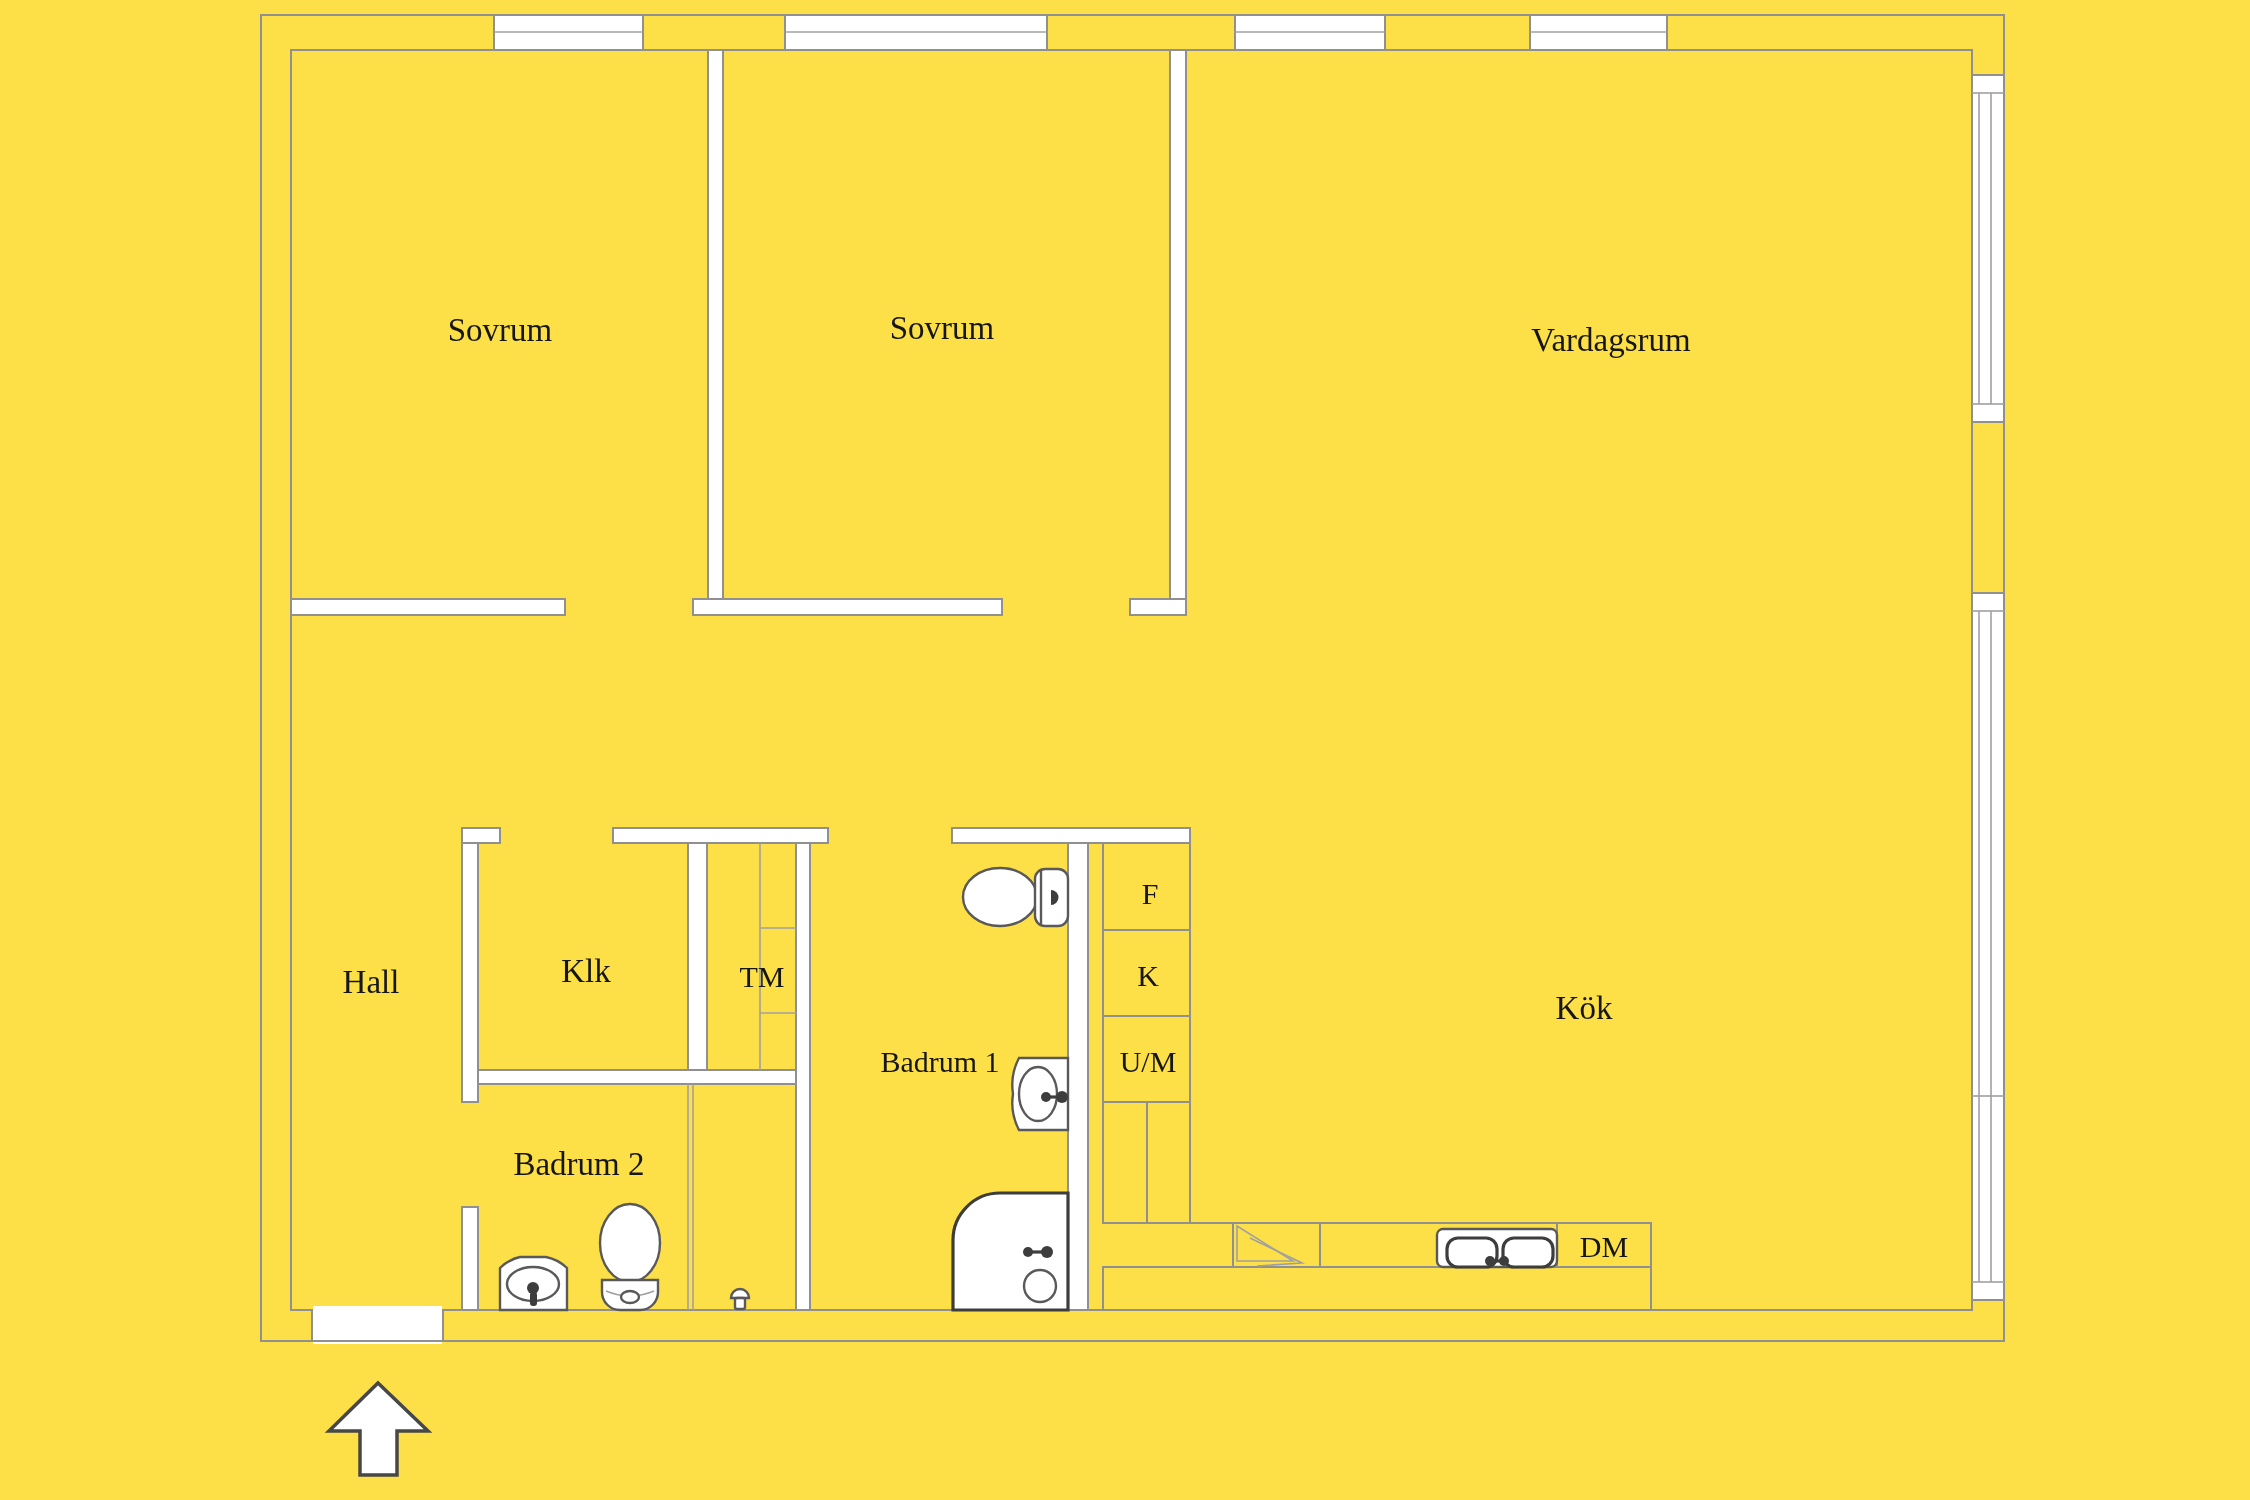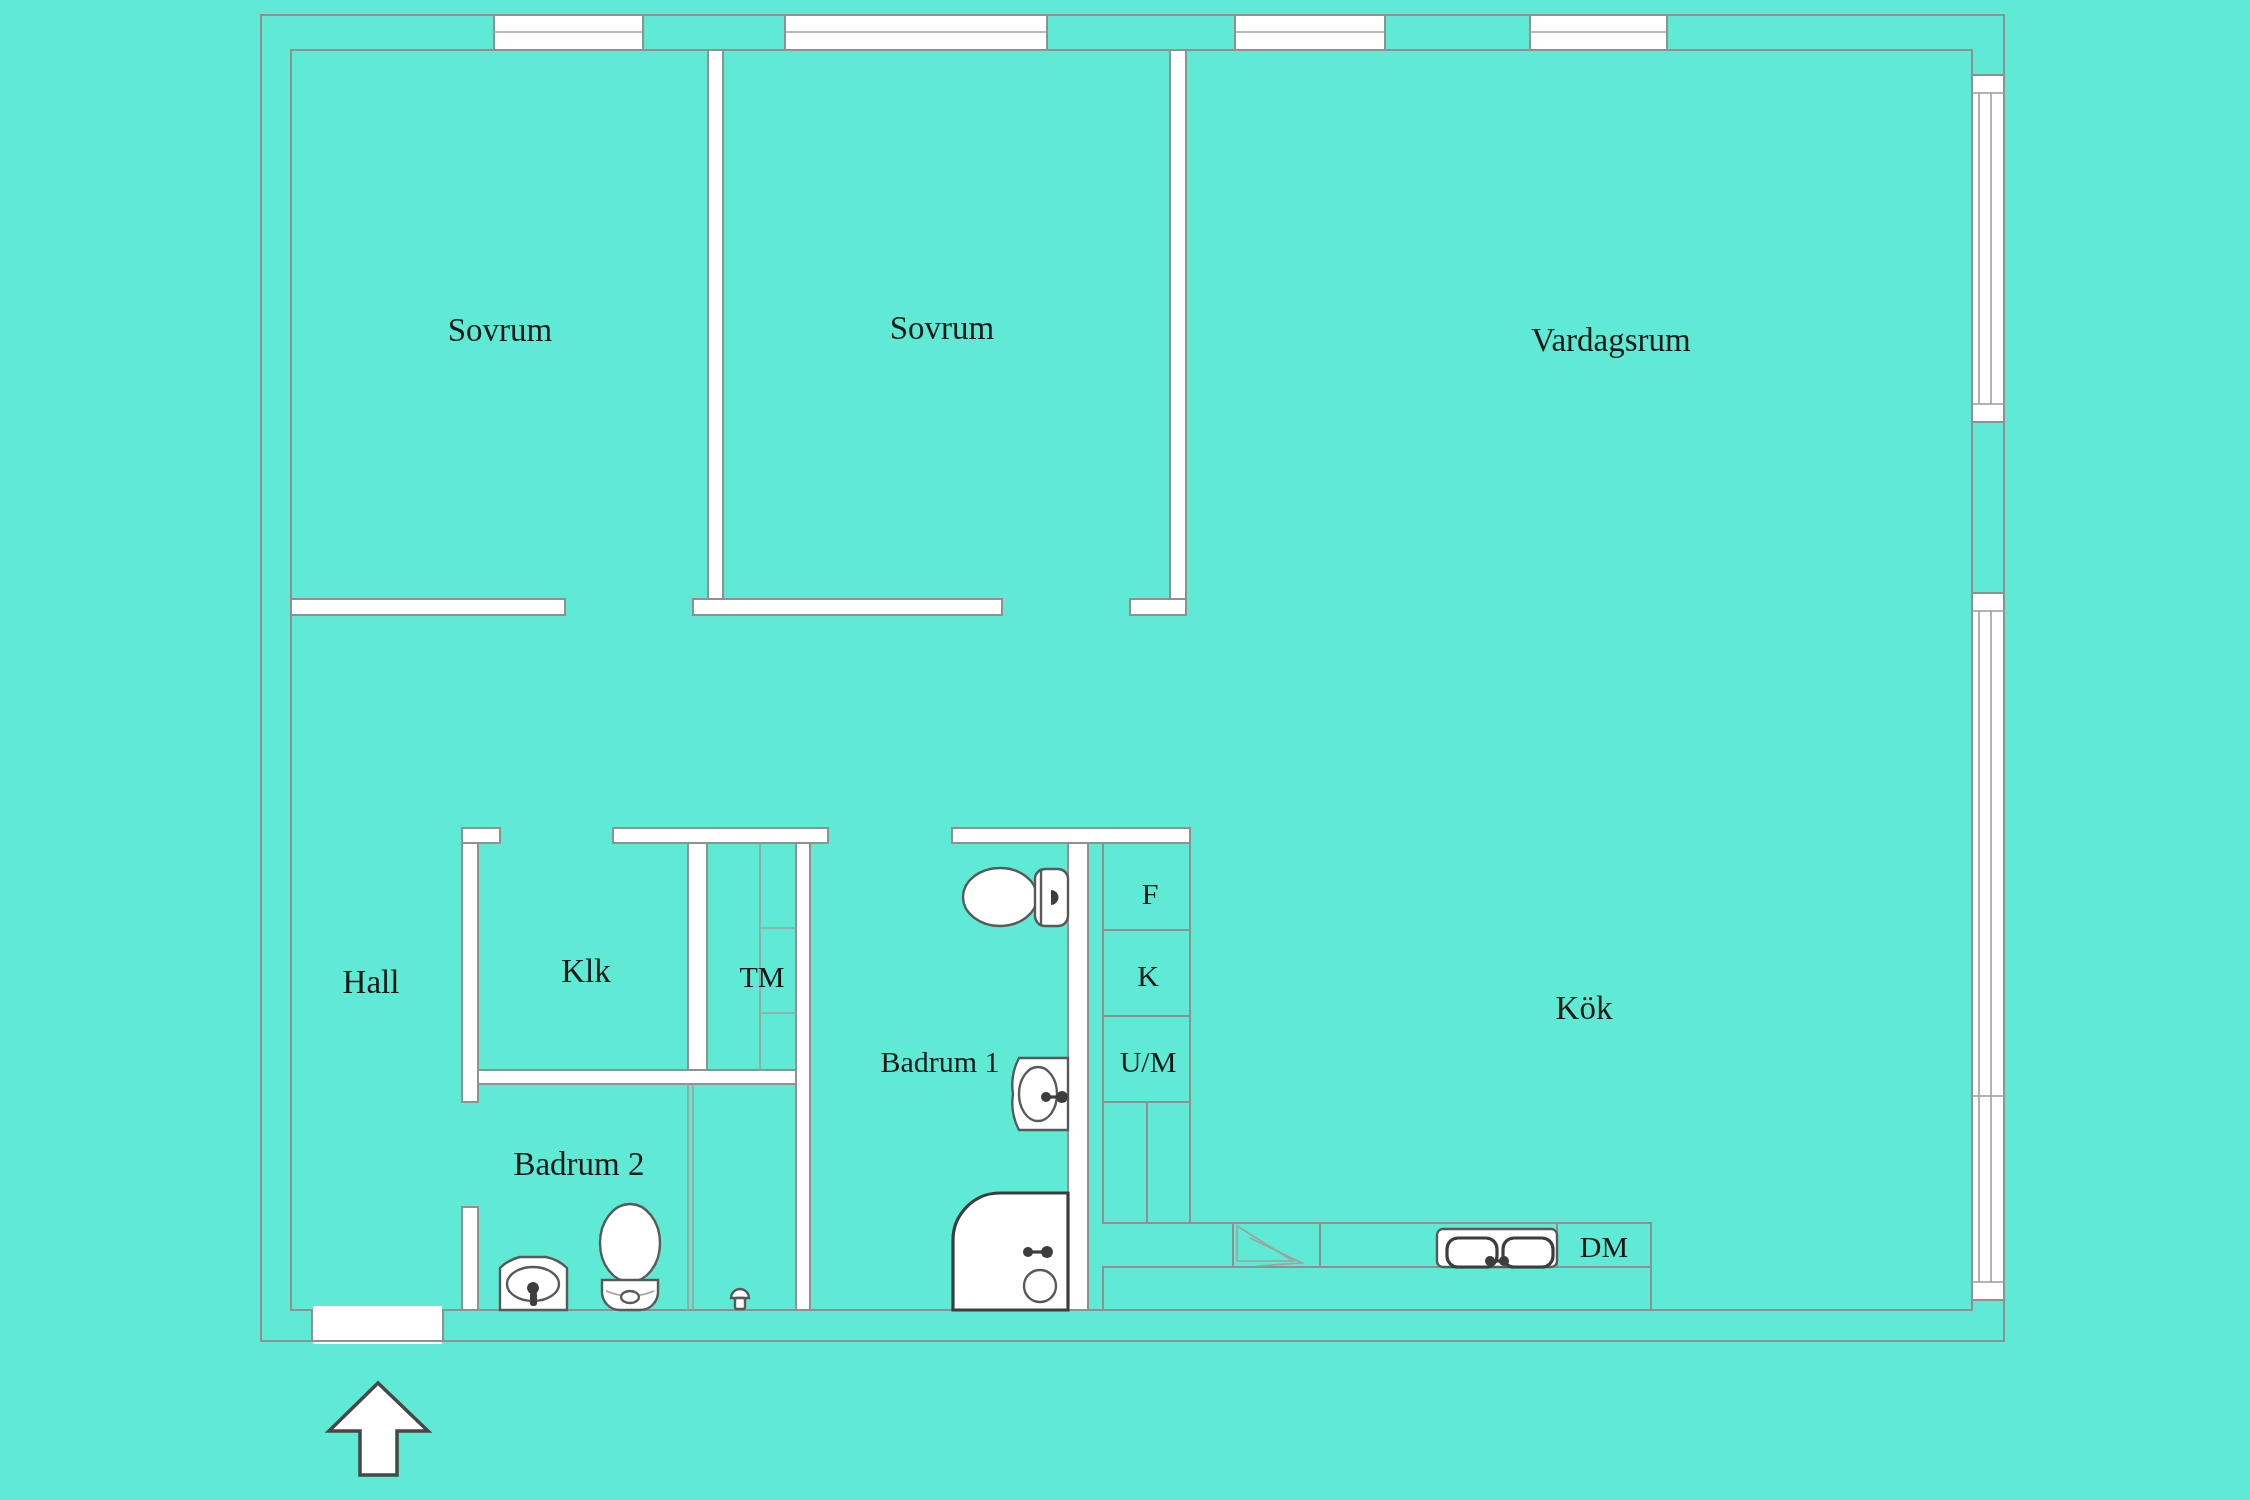--- a/index.html
+++ b/index.html
@@ -1,16 +1,16 @@
 <!DOCTYPE html>
 <html><head>
 <meta charset="utf-8">
 <style>
   html,body{margin:0;padding:0;background:#ffffff;}
-  .page{width:2250px;height:1500px;background:#5eead4;position:relative;overflow:hidden;}
+  .page{width:2250px;height:1500px;background:#fde047;position:relative;overflow:hidden;}
   svg{display:block;}
   .wall{fill:#ffffff;stroke:#909090;stroke-width:2;}
   .wline{fill:none;stroke:#909090;stroke-width:2;}
   .thin{fill:none;stroke:#a0a0a0;stroke-width:1.6;}
   .fx{fill:#ffffff;stroke:#595959;stroke-width:2.4;}
   .fxd{fill:#ffffff;stroke:#3d3d3d;stroke-width:3.2;}
   .fxfill{fill:#3d3d3d;stroke:none;}
   .erase{fill:#ffffff;stroke:none;}
   .lbl{font-family:"Liberation Serif", serif;font-size:33px;fill:#161616;text-anchor:middle;}
   .lbl-sm{font-family:"Liberation Serif", serif;font-size:30px;fill:#161616;text-anchor:middle;}

